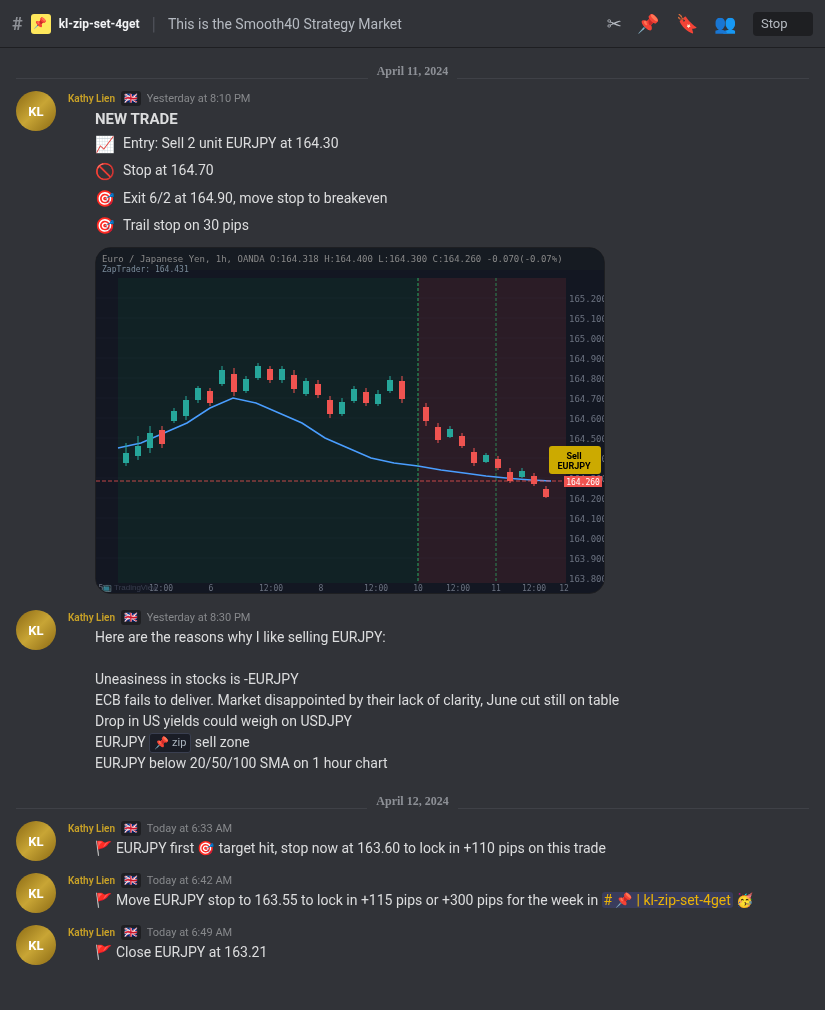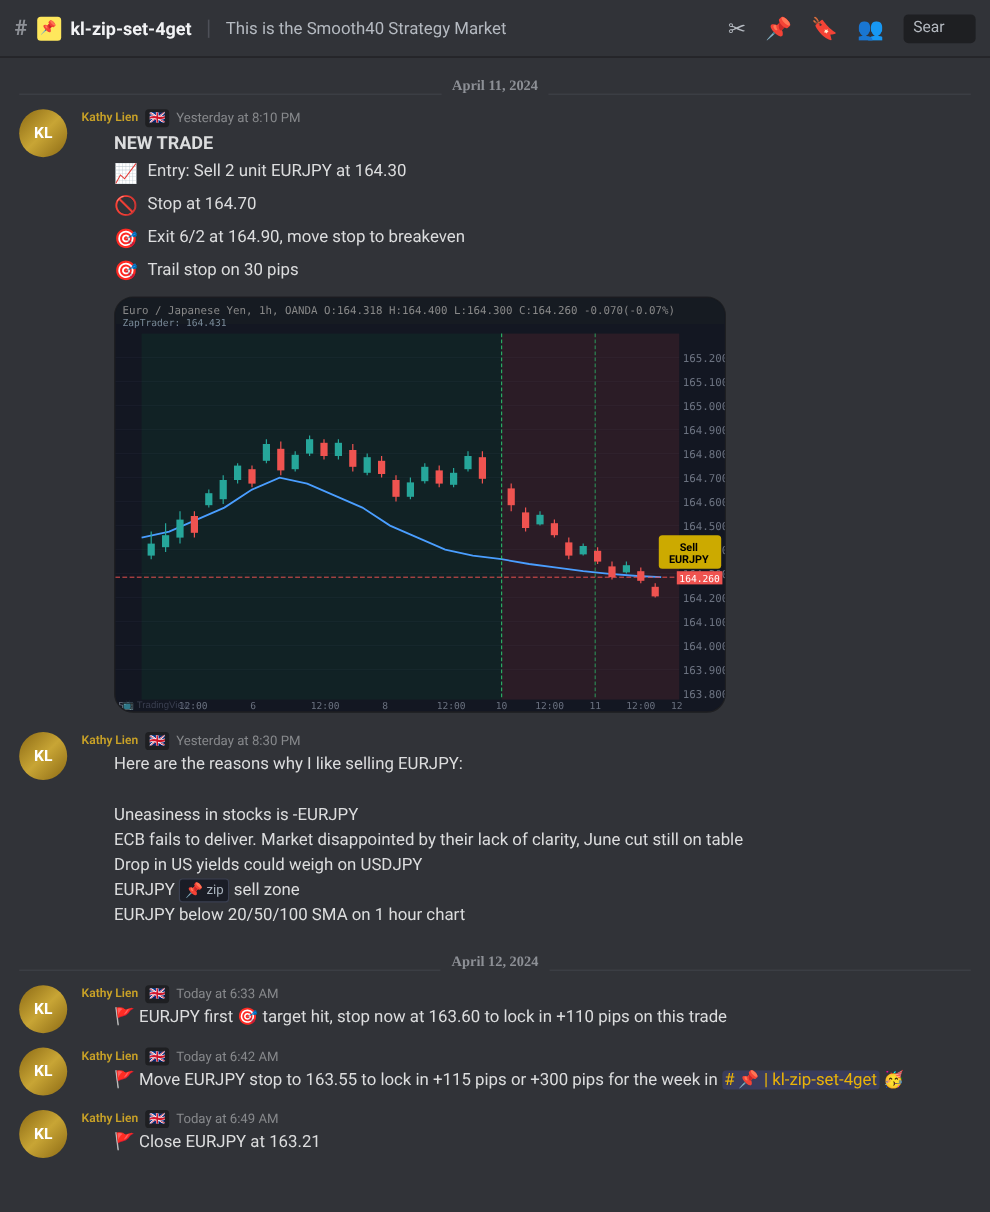--- a/index.html
+++ b/index.html
@@ -37,21 +37,21 @@
       background: #fee75c;
       border-radius: 3px;
       display: flex;
       align-items: center;
       justify-content: center;
       font-size: 11px;
     }
     .header-channel-name {
       color: #f2f3f5;
       font-weight: 700;
-      font-size: 15px;
+      font-size: 12px;
     }
     .header-divider {
       color: #4e5058;
       font-size: 18px;
       margin: 0 4px;
     }
     .header-topic {
       color: #b5bac1;
       font-size: 14px;
     }
@@ -207,21 +207,21 @@
   <span class="header-hash">#</span>
   <span class="header-channel-icon">📌</span>
   <span class="header-channel-name">kl-zip-set-4get</span>
   <span class="header-divider">|</span>
   <span class="header-topic">This is the Smooth40 Strategy Market</span>
   <div class="header-actions">
     <span class="header-icon">✂</span>
     <span class="header-icon">📌</span>
     <span class="header-icon">🔖</span>
     <span class="header-icon">👥</span>
-    <div class="search-box">Sear</div>
+    <div class="search-box">Stop</div>
   </div>
 </div>
 
 <div class="messages-area">
 
   <div class="date-divider">
     <div class="date-divider-line"></div>
     <span class="date-divider-text">April 11, 2024</span>
     <div class="date-divider-line"></div>
   </div>

